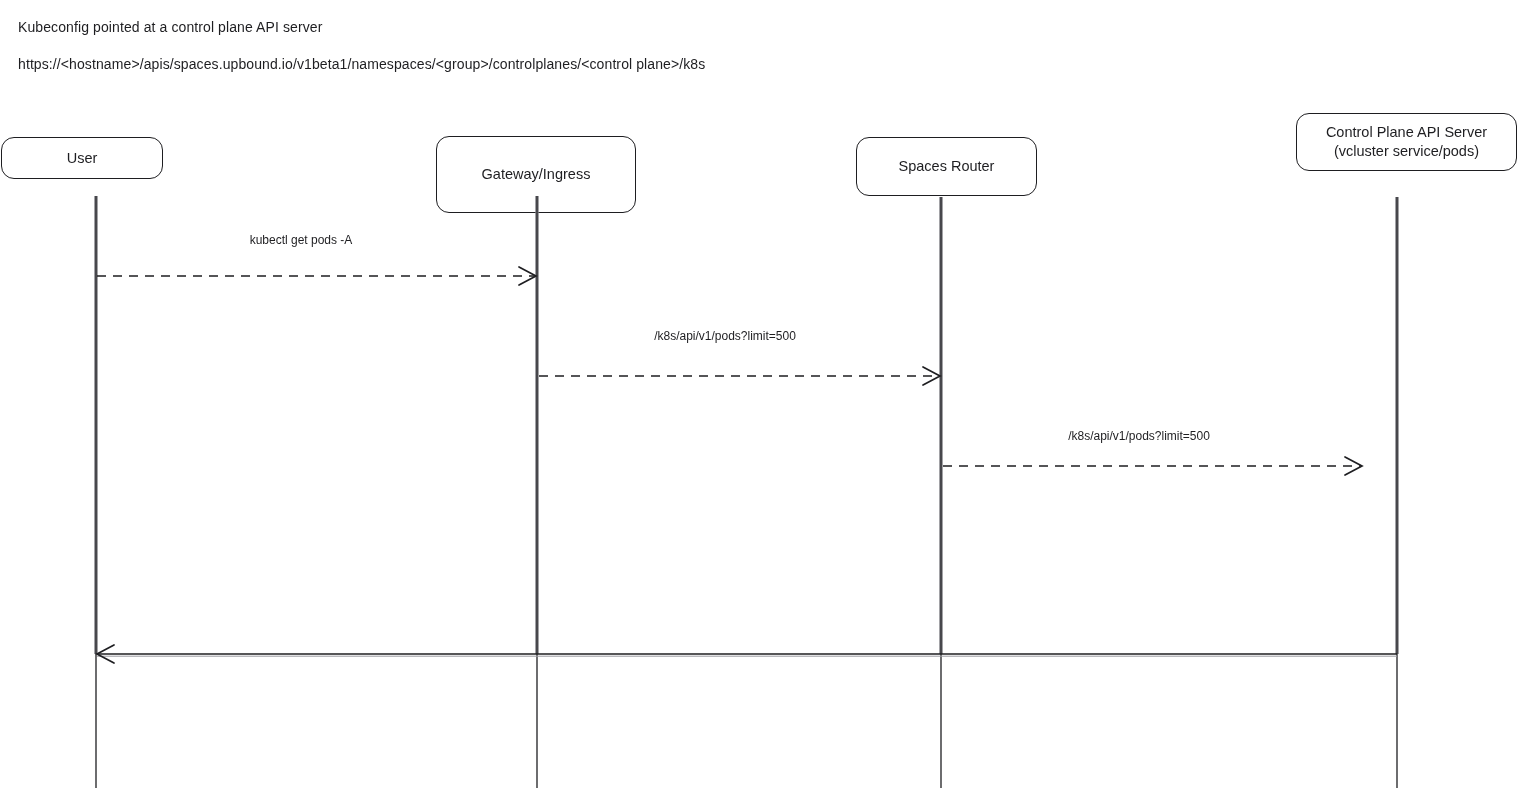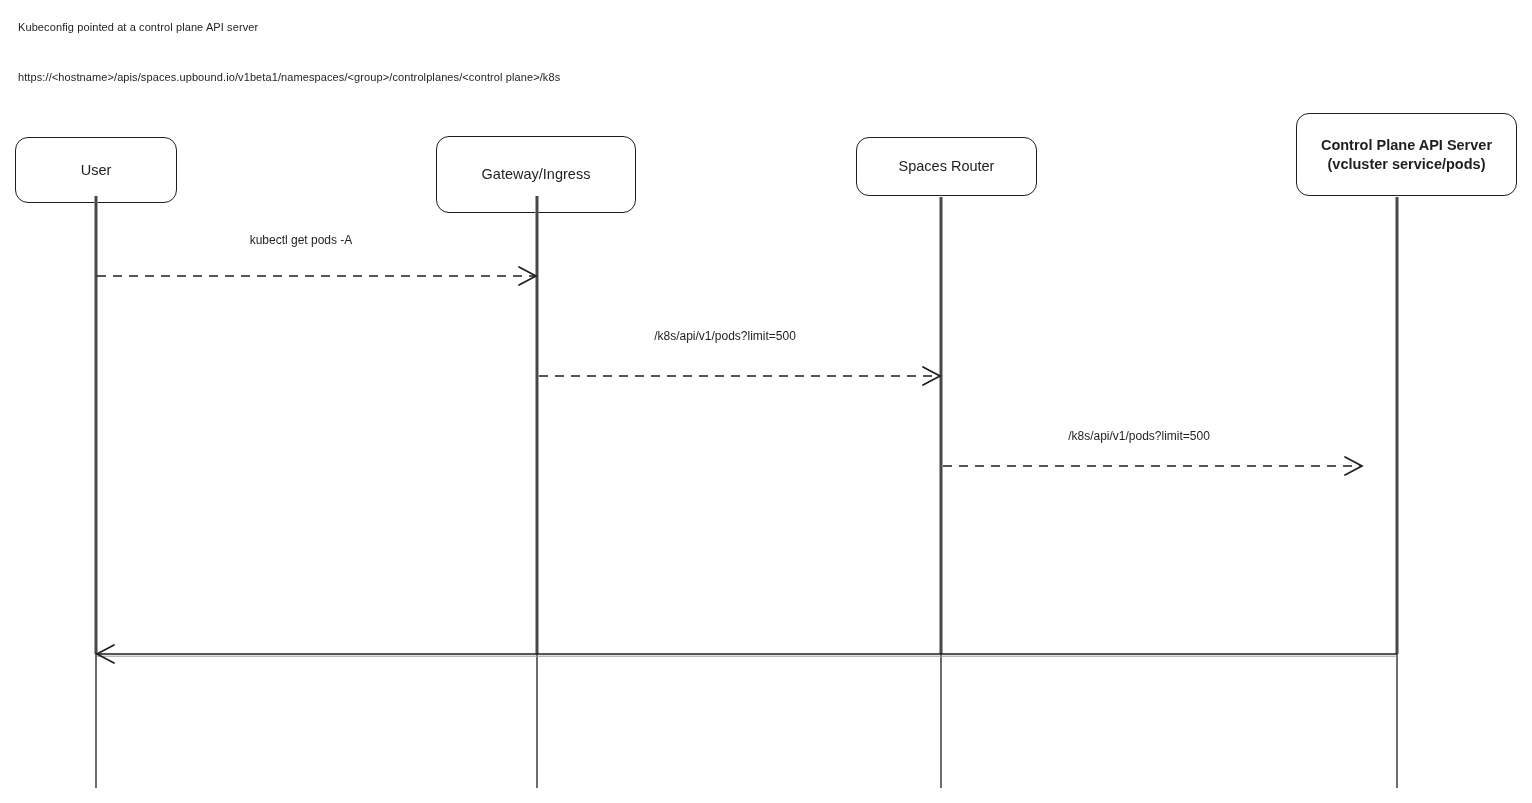--- a/index.html
+++ b/index.html
@@ -18,28 +18,28 @@
 
   #canvas {
     position: absolute;
     inset: 0;
     width: 1532px;
     height: 803px;
   }
 
   .hdr {
     position: absolute;
-    font-size: 11px;
+    font-size: 14px;
     line-height: 20px;
     color: #1e1e21;
     white-space: nowrap;
     letter-spacing: 0.1px;
   }
   #hdr-title { left: 18px; top: 17px; }
-  #hdr-url   { left: 18px; top: 67px; }
+  #hdr-url   { left: 18px; top: 54px; }
 
   .node-box {
     position: absolute;
     box-sizing: border-box;
     border: 1.4px solid #1e1e21;
     border-radius: 13px;
     background: #ffffff;
     display: flex;
     align-items: center;
     justify-content: center;
@@ -61,30 +61,30 @@
     white-space: nowrap;
     transform: translateX(-50%);
   }
 </style>
 </head>
 <body>
 
 <div class="hdr" id="hdr-title">Kubeconfig pointed at a control plane API server</div>
 <div class="hdr" id="hdr-url">https://&lt;hostname&gt;/apis/spaces.upbound.io/v1beta1/namespaces/&lt;group&gt;/controlplanes/&lt;control plane&gt;/k8s</div>
 
-<div class="node-box" id="box-user" style="left: 15px; top: 137px; width: 162px; height: 66px;">
+<div class="node-box" id="box-user" style="left: 1px; top: 137px; width: 162px; height: 42px;">
   <span class="node-label">User</span>
 </div>
 <div class="node-box" id="box-gateway" style="left: 436px; top: 136px; width: 200px; height: 77px;">
   <span class="node-label">Gateway/Ingress</span>
 </div>
 <div class="node-box" id="box-spaces-router" style="left: 856px; top: 137px; width: 181px; height: 59px;">
   <span class="node-label">Spaces Router</span>
 </div>
-<div class="node-box" id="box-control-plane" style="left: 1296px; top: 113px; width: 221px; height: 83px; font-weight: bold;">
+<div class="node-box" id="box-control-plane" style="left: 1296px; top: 113px; width: 221px; height: 58px;">
   <span class="node-label">Control Plane API Server
 (vcluster service/pods)</span>
 </div>
 
 <div class="msg-label" id="lbl-msg-1" style="left: 301px; top: 231px;">kubectl get pods -A</div>
 <div class="msg-label" id="lbl-msg-2" style="left: 725px; top: 327px;">/k8s/api/v1/pods?limit=500</div>
 <div class="msg-label" id="lbl-msg-3" style="left: 1139px; top: 427px;">/k8s/api/v1/pods?limit=500</div>
 
 <svg id="canvas" xmlns="http://www.w3.org/2000/svg" viewBox="0 0 1532 803">
   <g id="lifelines-layer">

